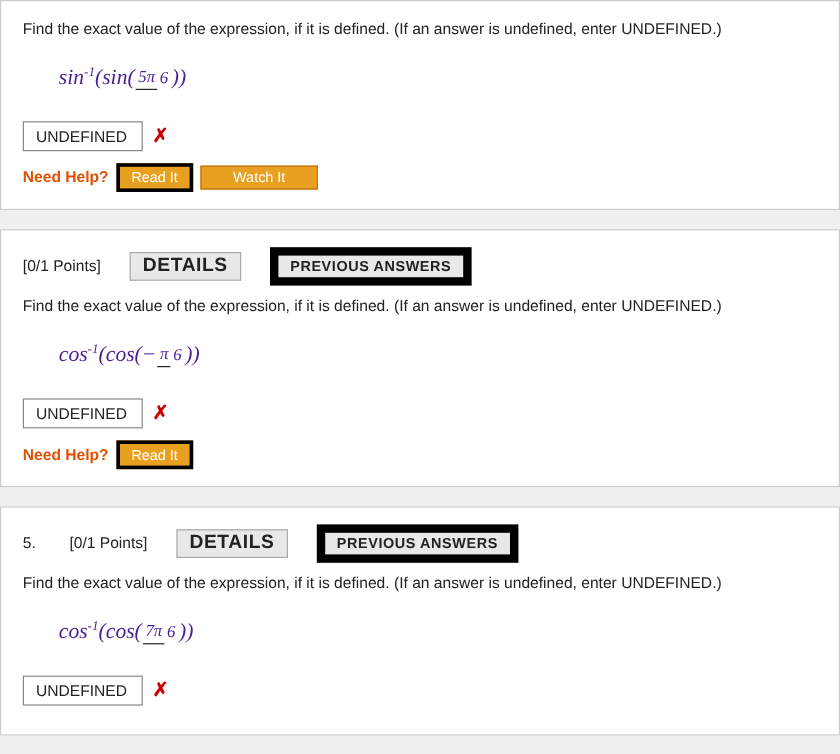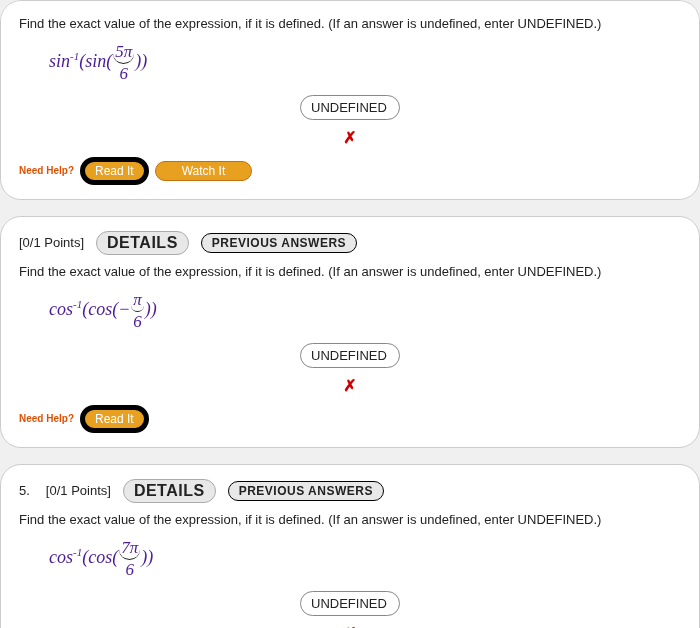--- a/index.html
+++ b/index.html
@@ -1,34 +1,34 @@
 <!DOCTYPE html>
 <html><head>
   <meta charset="utf-8">
   <style>
-    * { box-sizing: border-box; margin: 0; padding: 0; border-radius: 21px; }
+    * { box-sizing: border-box; margin: 0; padding: 0; }
     body {
       font-family: Arial, sans-serif;
       font-size: 13px;
       background: #f0f0f0;
       color: #222;
       width: 700px;
     }
 
     .problem-block {
       background: #fff;
       border: 1px solid #ccc;
       margin-bottom: 8px;
       padding: 14px 18px 14px 18px;
     }
 
     .problem-header-bar {
       display: flex;
       align-items: center;
-      gap: 12px;
+      gap: 24px;
       margin-bottom: 8px;
     }
 
     .points-label {
       font-size: 13px;
       color: #222;
       font-weight: normal;
     }
 
     .details-btn {
@@ -37,21 +37,21 @@
       padding: 2px 10px;
       font-size: 16px;
       font-weight: bold;
       color: #222;
       cursor: pointer;
       letter-spacing: 0.5px;
     }
 
     .prev-answers-btn {
       background: #e8e8e8;
-      border: 1px solid #000000;
+      border: 7px solid #000000;
       padding: 2px 10px;
       font-size: 12px;
       font-weight: bold;
       color: #222;
       cursor: pointer;
       letter-spacing: 0.5px;
     }
 
     .problem-code {
       font-size: 13px;
@@ -72,21 +72,20 @@
       color: #4c1d95;
       font-family: 'Times New Roman', serif;
       font-style: italic;
     }
 
     .answer-row {
       display: flex;
       align-items: center;
       gap: 8px;
       margin-bottom: 10px;
-      flex-direction: column;
     }
 
     .answer-box {
       border: 1px solid #888;
       padding: 4px 10px;
       font-size: 13px;
       background: #fff;
       min-width: 100px;
       display: inline-block;
     }
@@ -98,28 +97,28 @@
     }
 
     .need-help-row {
       display: flex;
       align-items: center;
       gap: 6px;
       margin-top: 4px;
     }
 
     .need-help-label {
-      font-size: 10px;
+      font-size: 13px;
       font-weight: bold;
       color: #e05000;
     }
 
     .read-it-btn {
       background: #e8a020;
-      border: 5px solid #000000;
+      border: 3px solid #000000;
       padding: 2px 10px;
       font-size: 12px;
       color: #fff;
       cursor: pointer;
       font-weight: normal;
     }
 
     .watch-it-btn {
       background: #e8a020;
       border: 1px solid #c07010;
@@ -137,25 +136,25 @@
       margin-bottom: 8px;
       padding: 14px 18px 14px 18px;
     }
 
     sup {
       font-size: 11px;
     }
 
     .frac {
       display: inline-flex;
-      flex-direction: column;
+      flex-direction: row;
       align-items: center;
       vertical-align: middle;
-      font-size: 17px;
-      margin: 1px 1px;
+      font-size: 14px;
+      margin: 16px 1px;
     }
     .frac .num { border-bottom: 1px solid #222; padding: 0 2px; line-height: 1.2; }
     .frac .den { padding: 0 2px; line-height: 1.2; }
 
     .section-divider {
       height: 8px;
       background: #f0f0f0;
     }
 
     .problem-number {

